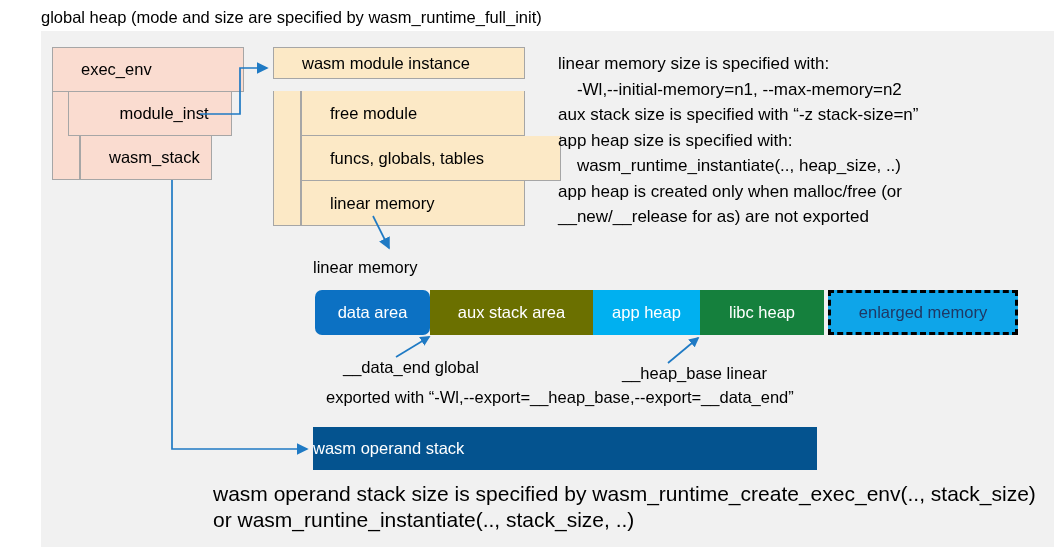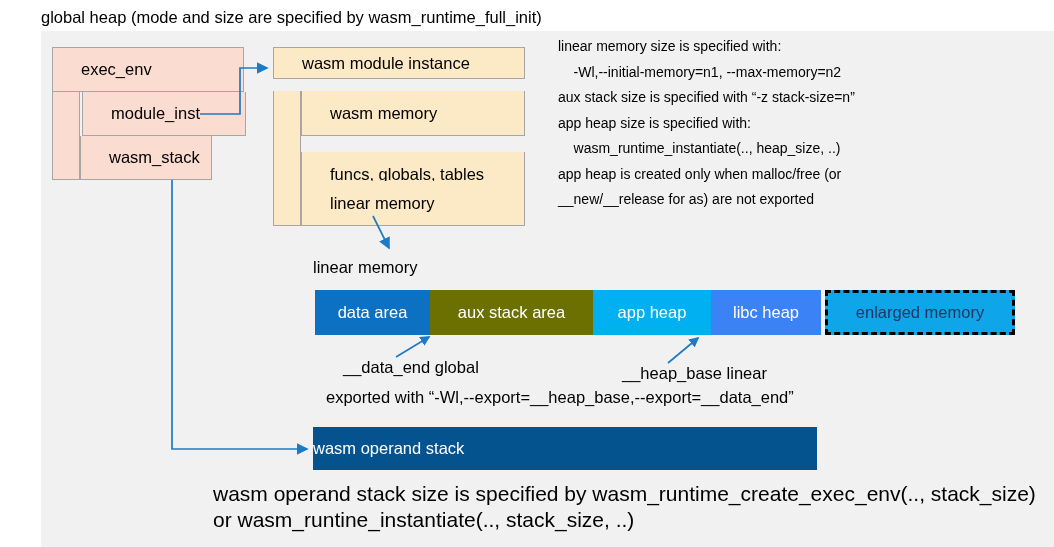--- a/index.html
+++ b/index.html
@@ -52,36 +52,36 @@
   .box > .cell-label {
     padding-left: 28px;
     white-space: nowrap;
   }
   .pink { background: #fadcd0; }
   .cream { background: #fce9c6; }
 
   
   #exec-env-box      { left: 27px;  top: 47px;  width: 192px; height: 45px; }
   #exec-env-indent   { left: 27px;  top: 92px;  width: 28px;  height: 88px; border-top: none; }
-  #module-inst-box   { left: 57px;  top: 92px;  width: 164px; height: 44px; border-top: none; border-left: 1px solid #a6a6a6; }
+  #module-inst-box   { left: 43px;  top: 92px;  width: 164px; height: 44px; border-top: none; border-left: 1px solid #a6a6a6; justify-content: center; }
   #wasm-stack-box    { left: 55px;  top: 136px; width: 132px; height: 44px; border-top: none; border-left: 1px solid #a6a6a6; }
 
   
   #wmi-box           { left: 248px; top: 47px;  width: 252px; height: 32px; }
   #wmi-indent        { left: 248px; top: 91px;  width: 28px;  height: 135px; border-top: none; }
   #wasm-module-box   { left: 276px; top: 91px;  width: 224px; height: 45px; border-top: none; border-left: 1px solid #a6a6a6; }
-  #funcs-box         { left: 276px; top: 152px; width: 224px; height: 45px; border-top: none; border-left: 1px solid #a6a6a6; }
+  #funcs-box         { left: 276px; top: 136px; width: 260px; height: 45px; border-top: none; border-left: 1px solid #a6a6a6; }
   #linear-memory-box { left: 276px; top: 181px; width: 224px; height: 45px; border-top: none; border-left: 1px solid #a6a6a6; }
 
   
   #notes-text {
     position: absolute;
     left: 533px;
-    top: 34px;
-    font-size: 14px;
+    top: 51px;
+    font-size: 17px;
     line-height: 25.5px;
     color: #000000;
     white-space: pre;
   }
   
   #linear-memory-caption {
     position: absolute;
     left: 288px;
     top: 258px;
     font-size: 16.5px;
@@ -174,49 +174,49 @@
   </div>
   <div class="box pink" id="wasm-stack-box" style="background: rgb(250, 220, 208); border-color: rgb(166, 166, 166);">
     <span class="cell-label">wasm_stack</span>
   </div>
 
   <div class="box cream" id="wmi-box" style="background: rgb(252, 233, 198); border-color: rgb(166, 166, 166);">
     <span class="cell-label">wasm module instance</span>
   </div>
   <div class="box cream" id="wmi-indent" style="background: rgb(252, 233, 198); border-color: rgb(166, 166, 166);"></div>
   <div class="box cream" id="wasm-module-box" style="background: rgb(252, 233, 198); border-color: rgb(166, 166, 166);">
-    <span class="cell-label">wasm memory</span>
+    <span class="cell-label">free module</span>
   </div>
   <div class="box cream" id="funcs-box" style="background: rgb(252, 233, 198); border-color: rgb(166, 166, 166);">
     <span class="cell-label">funcs, globals, tables</span>
   </div>
   <div class="box cream" id="linear-memory-box" style="background: rgb(252, 233, 198); border-color: rgb(166, 166, 166);">
     <span class="cell-label">linear memory</span>
   </div>
 
   <div id="notes-text">linear memory size is specified with:
     -Wl,--initial-memory=n1, --max-memory=n2
 aux stack size is specified with “-z stack-size=n”
 app heap size is specified with:
     wasm_runtime_instantiate(.., heap_size, ..)
 app heap is created only when malloc/free (or
 __new/__release for as) are not exported</div>
 
   <div id="linear-memory-caption">linear memory</div>
   <div id="memory-bar">
-      <div class="mem-seg" style="width: 115px; background: rgb(12, 113, 195);">
+      <div class="mem-seg" style="width: 115px; background: rgb(12, 113, 195); border-radius: 7px;">
         <span>data area</span>
       </div>
       <div class="mem-seg" style="width: 163px; background: rgb(107, 112, 0);">
         <span>aux stack area</span>
       </div>
-      <div class="mem-seg" style="width: 118px; background: rgb(0, 176, 240);">
+      <div class="mem-seg" style="width: 107px; background: rgb(0, 176, 240);">
         <span>app heap</span>
       </div>
-      <div class="mem-seg" style="width: 110px; background: #3b82f6;">
+      <div class="mem-seg" style="width: 124px; background: #15803d;">
         <span>libc heap</span>
       </div>
       <div class="mem-seg dashed" style="width: 190px; color: rgb(31, 56, 100);">
         <span>enlarged memory</span>
       </div>
     </div>
 
   <div class="annot" id="annot-data-end">__data_end global</div>
   <div class="annot" id="annot-heap-base">__heap_base linear</div>
   <div class="annot" id="annot-exported">exported with “-Wl,--export=__heap_base,--export=__data_end”</div>

